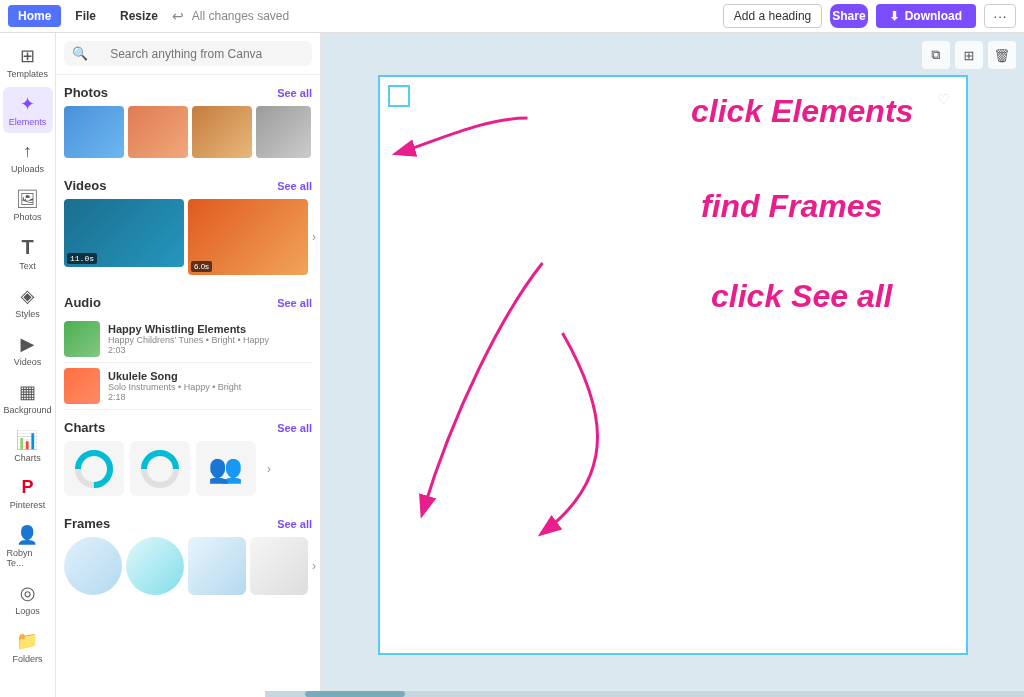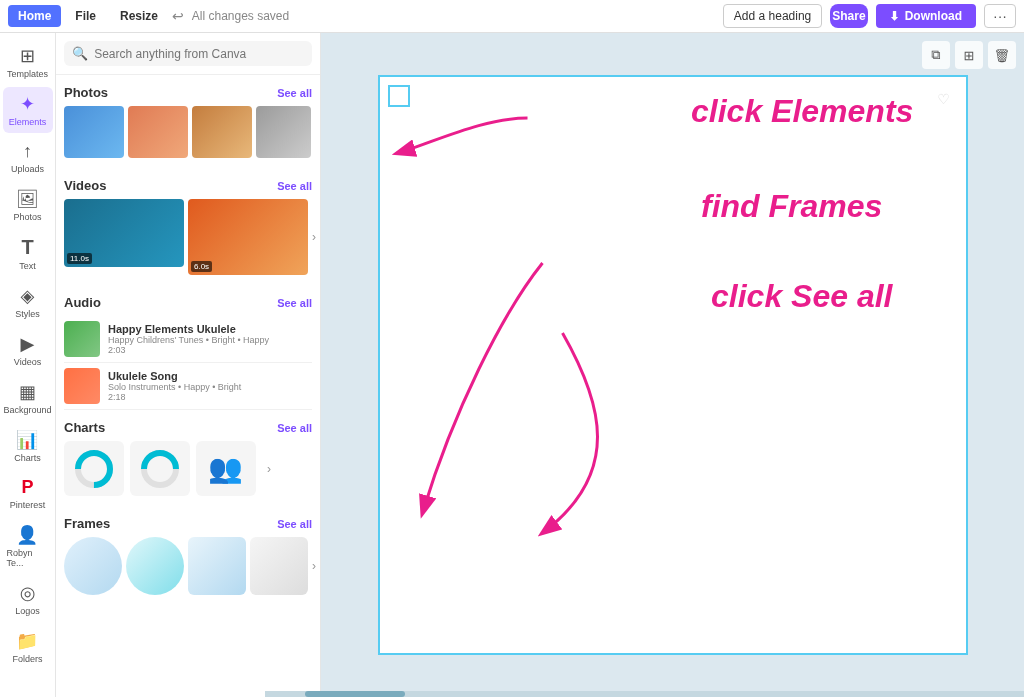--- a/index.html
+++ b/index.html
@@ -55,21 +55,21 @@
     }
     .panel-search {
       padding: 8px; border-bottom: 1px solid #eee;
     }
     .search-box {
       display: flex; align-items: center; background: #f5f5f5; border-radius: 6px;
       padding: 5px 8px; gap: 6px; width: 100%;
     }
     .search-box input {
       border: none; background: transparent; outline: none;
-      font-size: 12px; color: #333; width: 100%;
+      font-size: 12px; color: #333; width: 100%; margin-left: 16px;
     }
     .search-icon { color: #888; font-size: 13px; }
 
     .panel-content { flex: 1; overflow-y: auto; padding: 0 8px; }
 
     .section-header {
       display: flex; justify-content: space-between; align-items: center;
       padding: 10px 0 6px; font-size: 13px; font-weight: 600; color: #333;
     }
     .see-all { color: #7c4dff; font-size: 11px; cursor: pointer; }
@@ -166,21 +166,21 @@
     }
     .bottom-scroll-thumb {
       width: 100px; margin-left: 40px; height: 6px; background: #7aabbd; border-radius: 3px;
     }
 
     
     .p1 { background: linear-gradient(135deg, #4a90d9, #6cb8f0); }
     .p2 { background: linear-gradient(135deg, #e07b54, #f0a87a); }
     .p3 { background: linear-gradient(135deg, #c47d3e, #e8b87a); }
     .p4 { background: linear-gradient(135deg, #9b9b9b, #ccc); }
-    .v1 { background: linear-gradient(135deg, #1a6e8e, #2596be); }
+    .v1 { background: linear-gradient(135deg, #1a6e8e, #2596be); font-family: Liberation Mono, monospace; }
     .v2 { background: linear-gradient(135deg, #e05a1e, #f0a45a); }
     .a1 { background: linear-gradient(135deg, #4caf50, #81c784); }
     .a2 { background: linear-gradient(135deg, #ff7043, #ff8a65); }
     .a3 { background: linear-gradient(135deg, #29b6f6, #4fc3f7); }
   </style>
 </head>
 <body>
 
 <div class="top-nav">
   <button class="nav-btn nav-home">Home</button>
@@ -298,21 +298,21 @@
       </div>
 
       <div>
         <div class="section-header">
           <span>Audio</span>
           <span class="see-all">See all</span>
         </div>
         <div class="audio-item">
           <div class="audio-thumb a1"></div>
           <div class="audio-info">
-            <div class="audio-title">Happy Elements Ukulele</div>
+            <div class="audio-title">Happy Whistling Elements</div>
             <div class="audio-meta">Happy Childrens' Tunes • Bright • Happy</div>
             <div class="audio-meta">2:03</div>
           </div>
         </div>
         <div class="audio-item">
           <div class="audio-thumb a2"></div>
           <div class="audio-info">
             <div class="audio-title">Ukulele Song</div>
             <div class="audio-meta">Solo Instruments • Happy • Bright</div>
             <div class="audio-meta">2:18</div>

